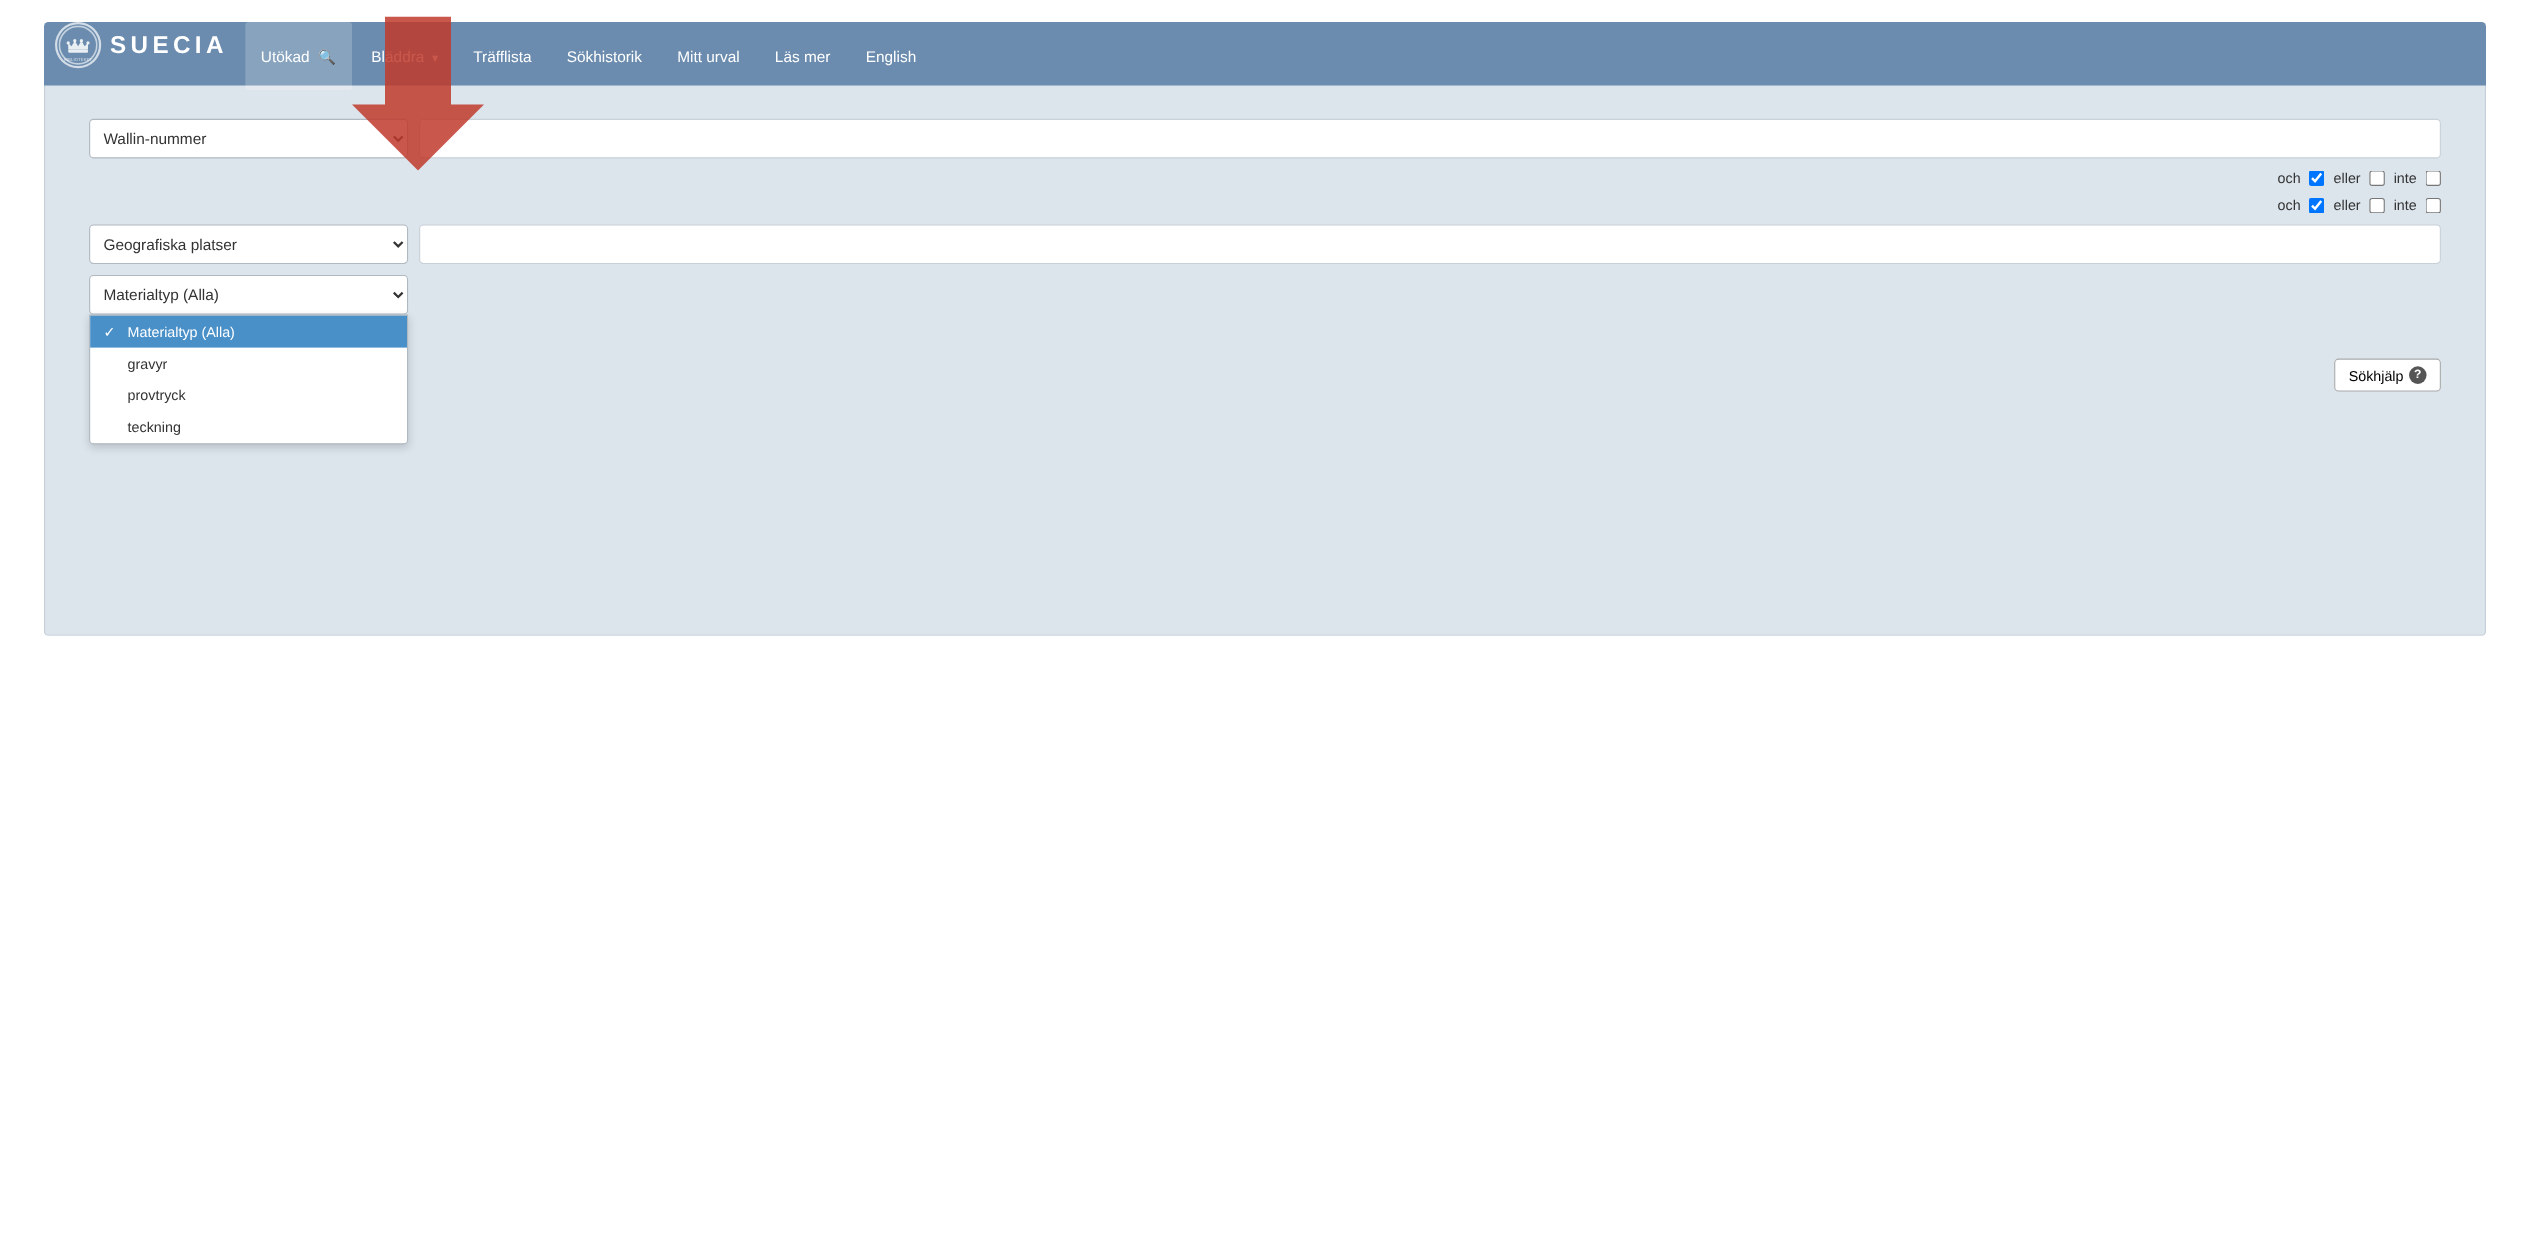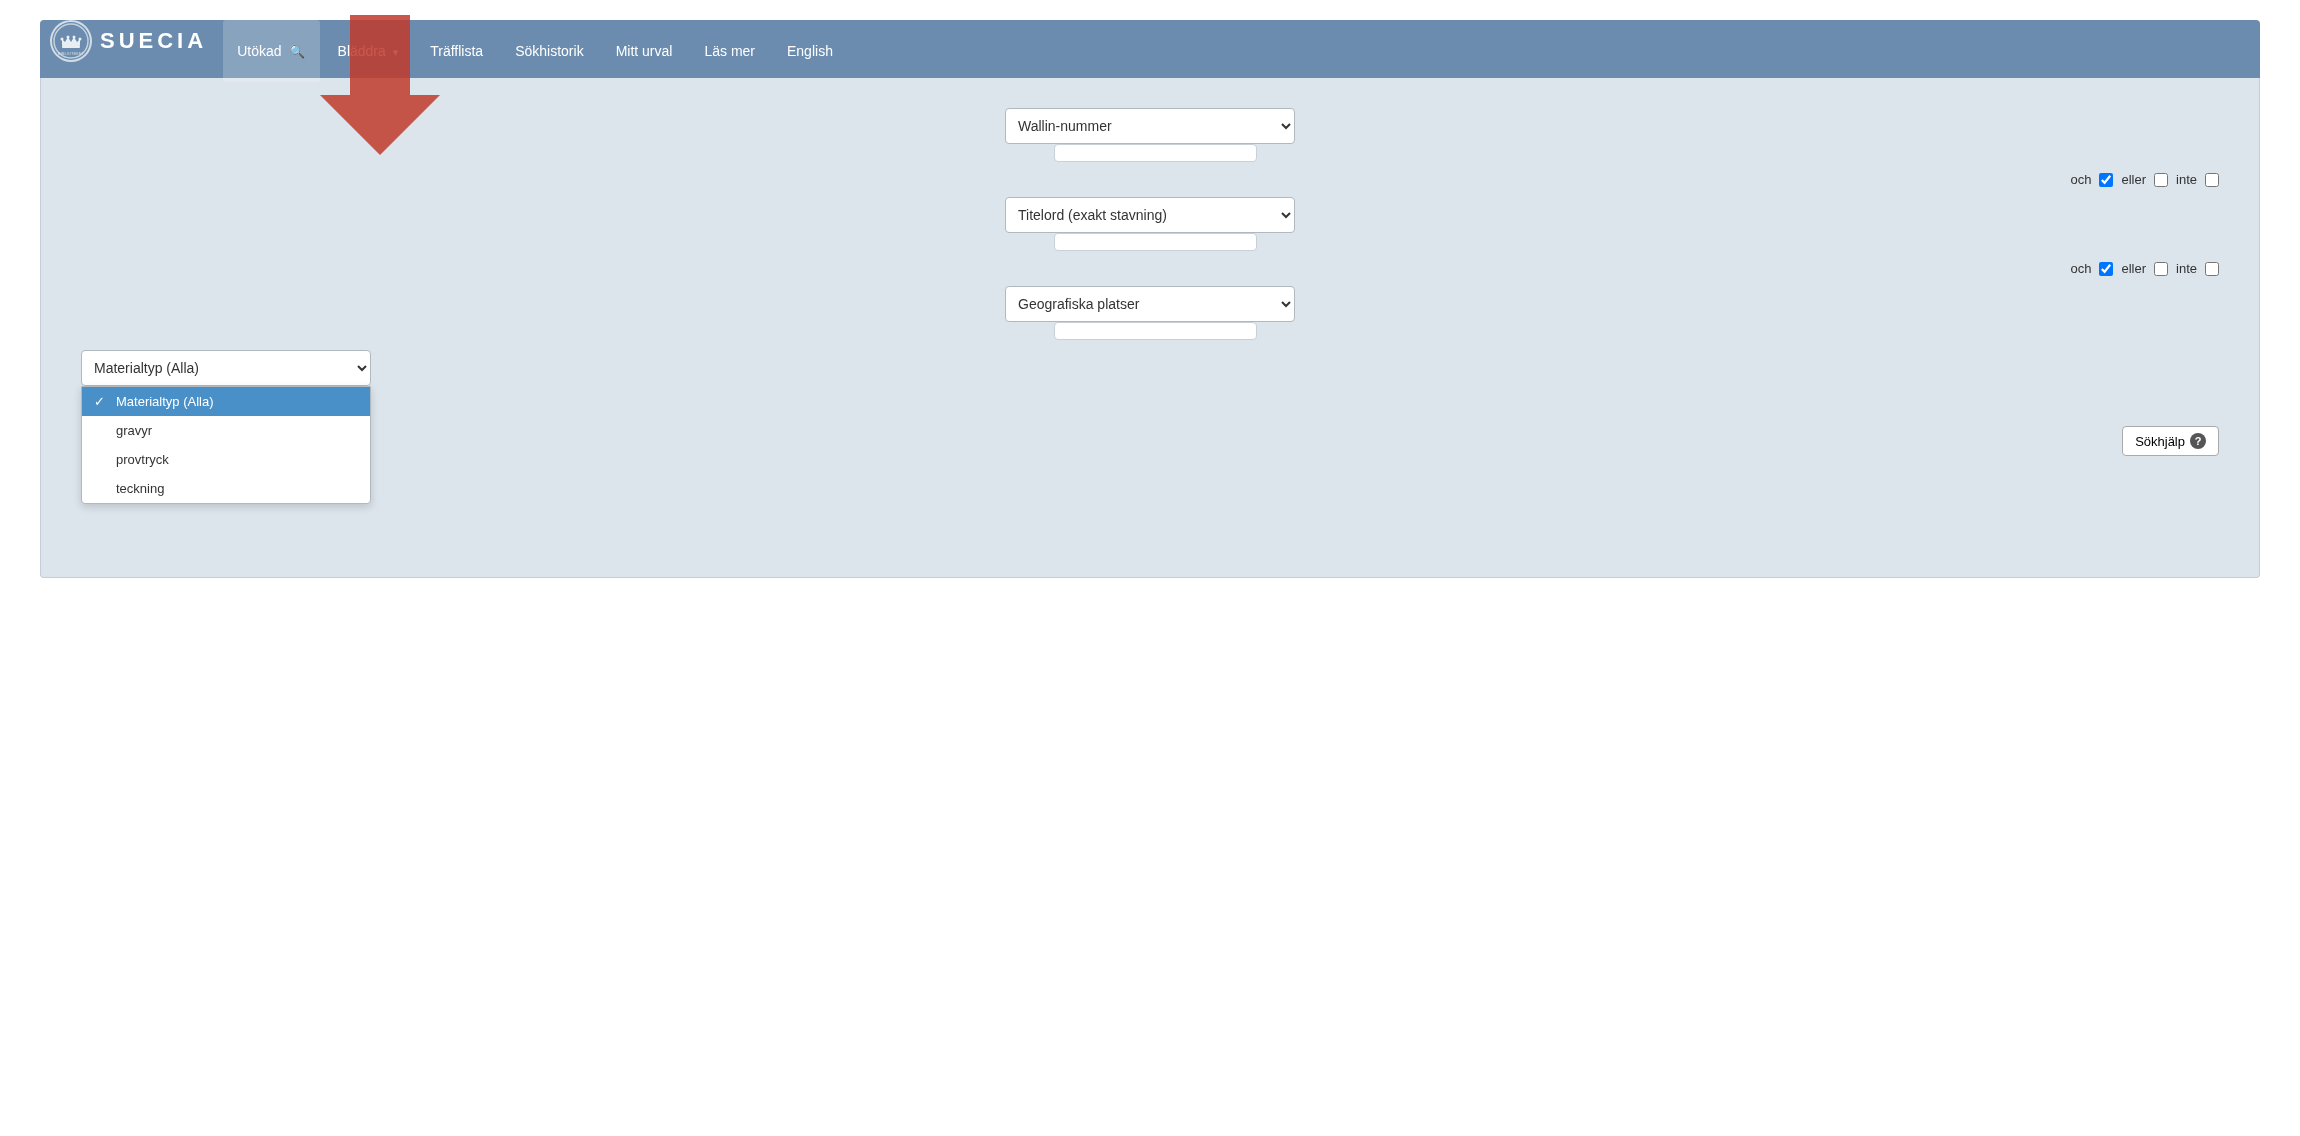--- a/index.html
+++ b/index.html
@@ -107,21 +107,20 @@
 
     
     .search-form {
       position: relative;
     }
 
     .search-row {
       display: flex;
       align-items: center;
       margin-bottom: 10px;
-      flex-direction: column;
     }
 
     .field-select {
       width: 290px;
       height: 36px;
       padding: 0 8px;
       border: 1px solid #b0b8c0;
       border-radius: 4px;
       background: #fff;
       font-size: 14px;
@@ -354,29 +353,20 @@
         <span class="bool-label">eller</span>
         <label class="bool-check">
           <input type="checkbox" style="">
         </label>
         <span class="bool-label">inte</span>
         <label class="bool-check">
           <input type="checkbox" style="">
         </label>
       </div>
 
-      <div class="search-row">
-        <select class="field-select">
-          <option>Wallin-nummer</option>
-          <option selected="">Titelord (exakt stavning)</option>
-          <option>Geografiska platser</option>
-          <option>Materialtyp (Alla)</option>
-        </select>
-        <input type="text" class="search-input" value="" style="">
-      </div>
 
       <div class="bool-row">
         <span class="bool-label">och</span>
         <label class="bool-check">
           <input type="checkbox" checked="" style="">
         </label>
         <span class="bool-label">eller</span>
         <label class="bool-check">
           <input type="checkbox" style="">
         </label>

